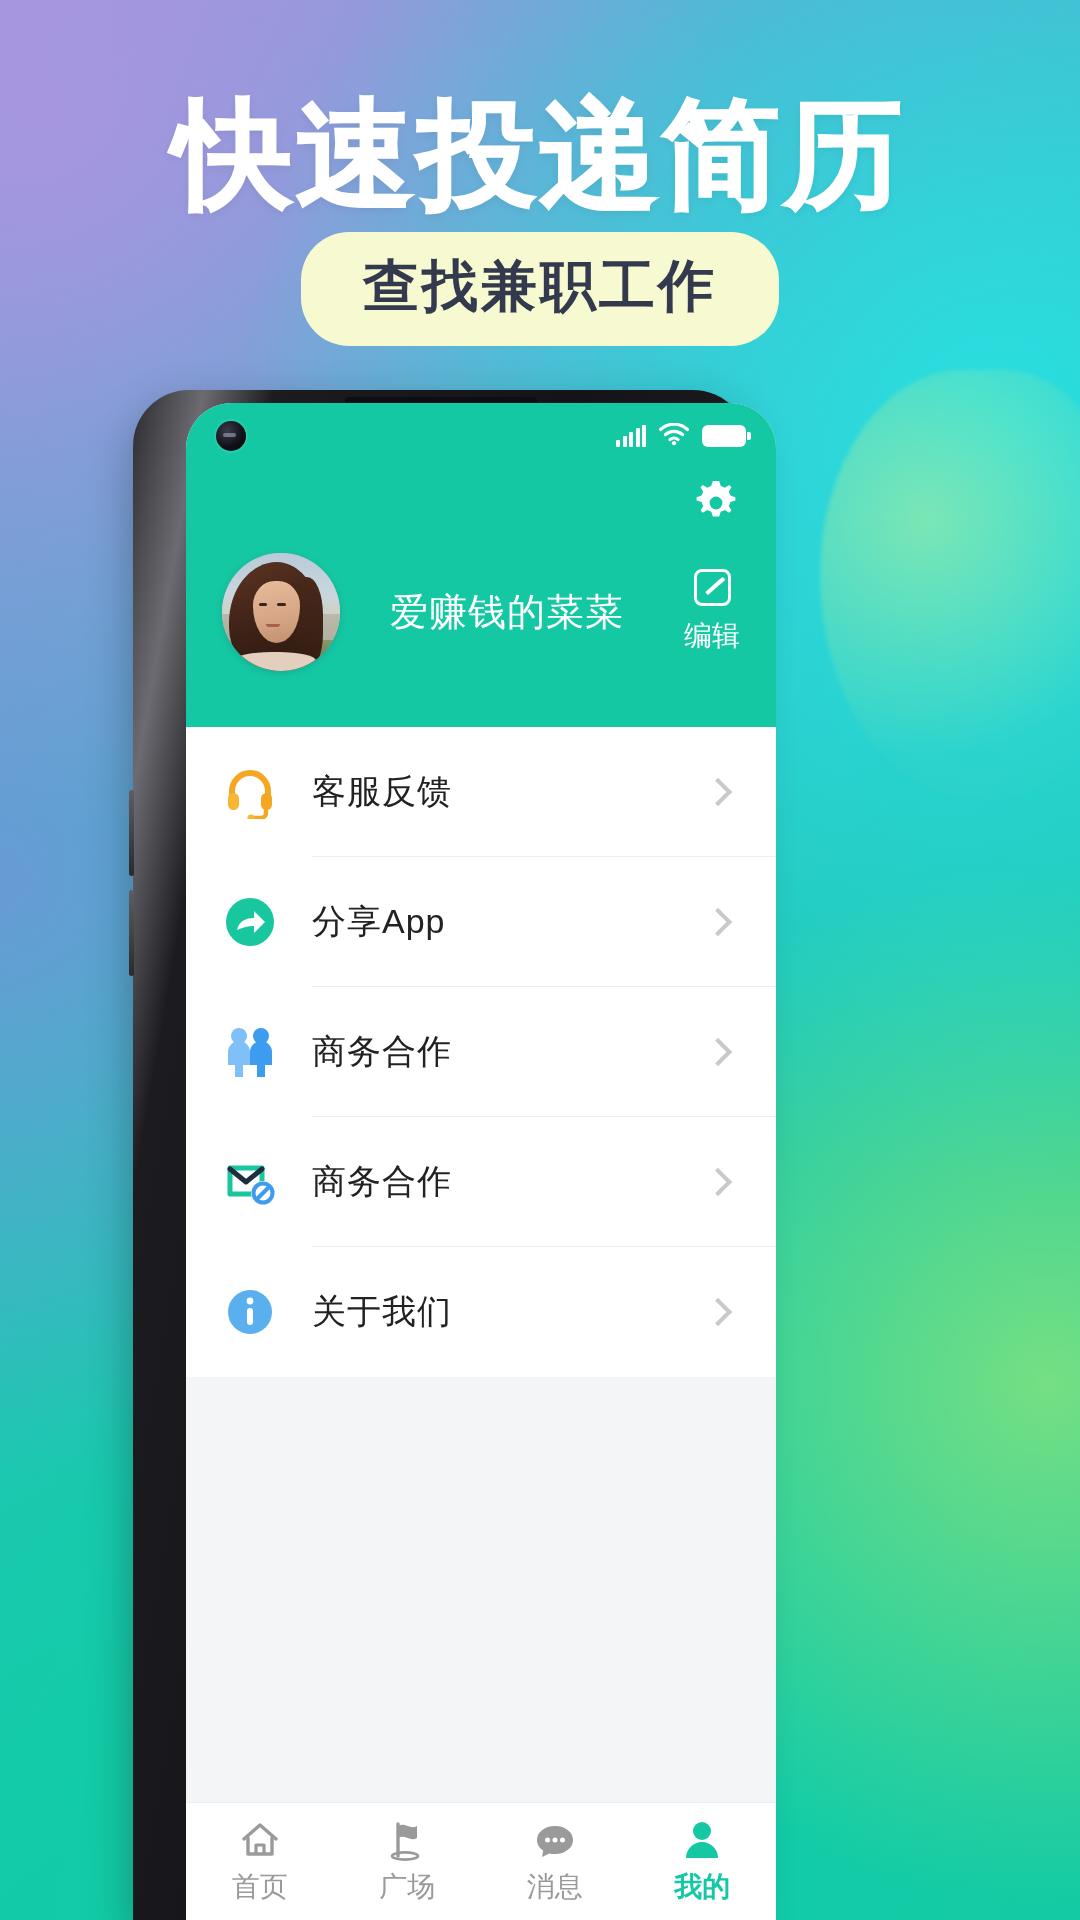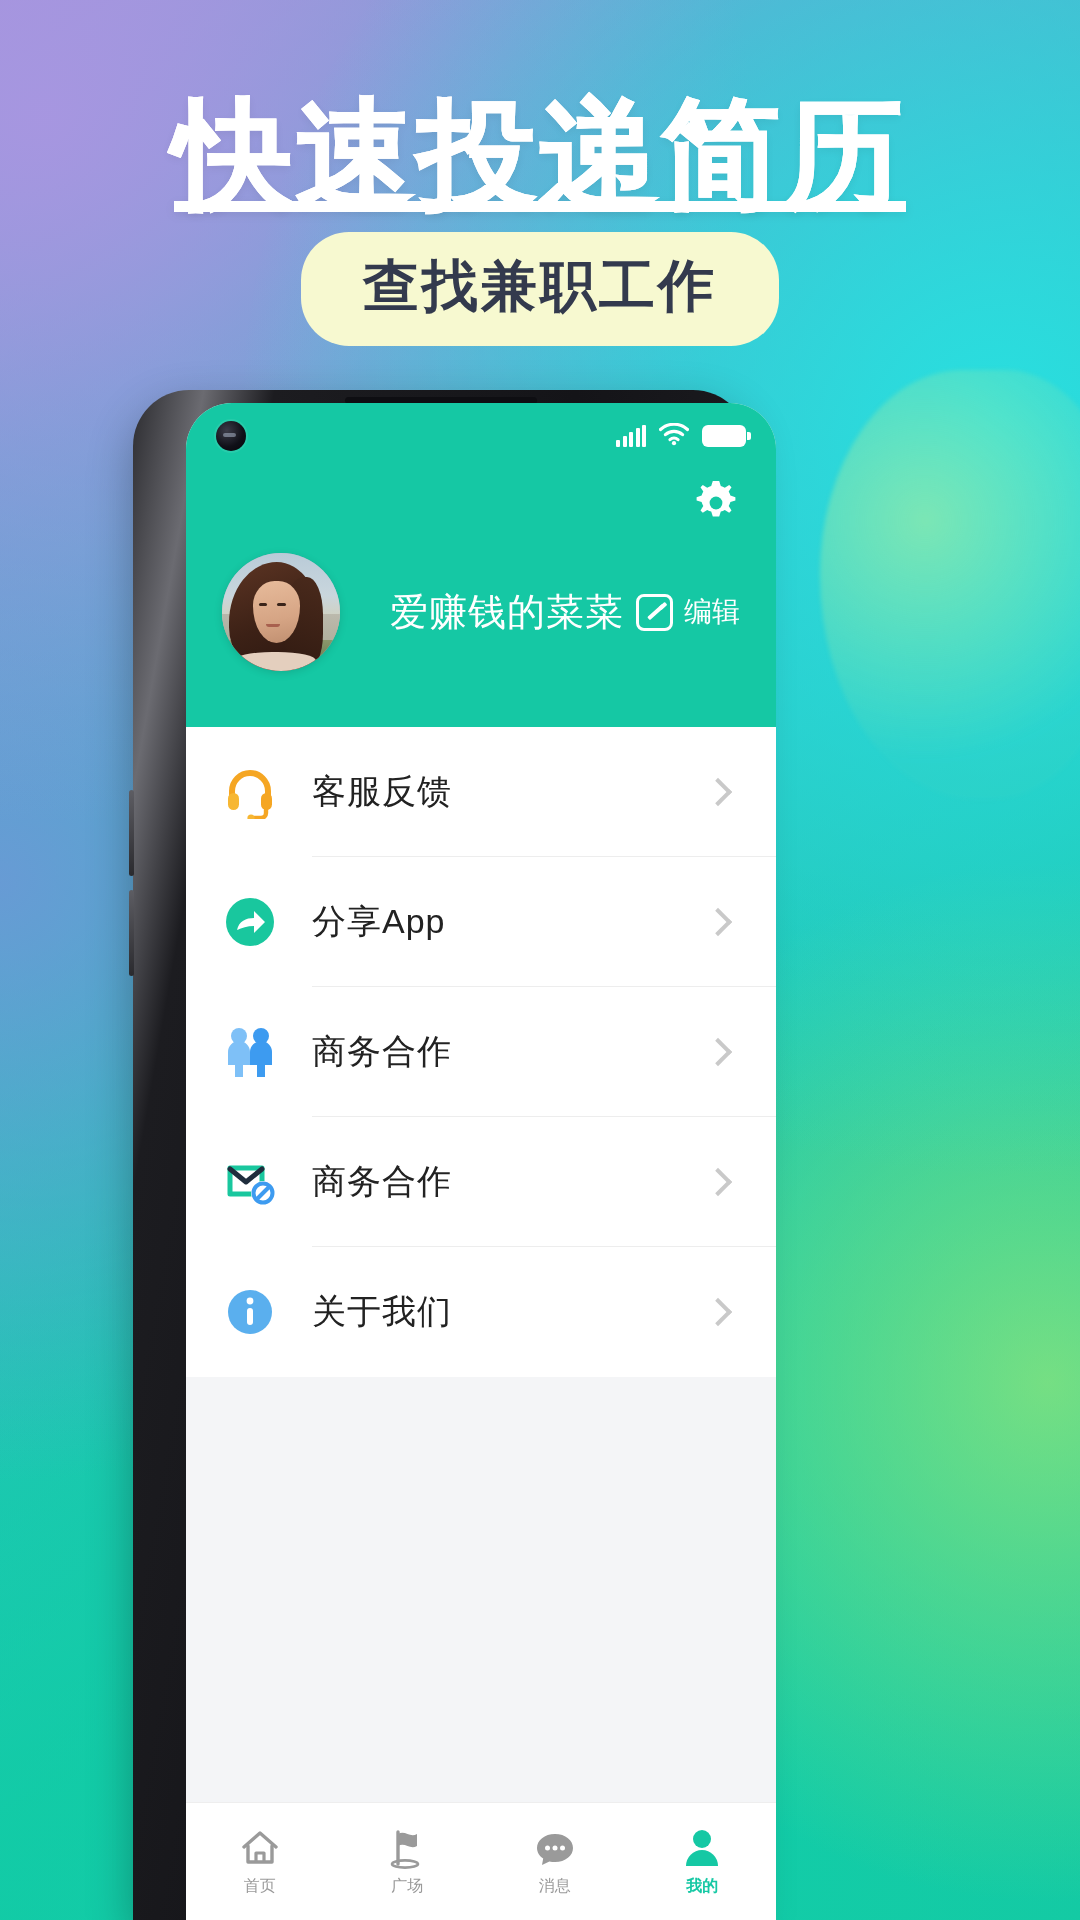--- a/index.html
+++ b/index.html
@@ -28,21 +28,20 @@
     filter:blur(2px);
   }
 
   
   .headline{
     position:absolute; left:0; right:0; top:92px;
     text-align:center;
     font-size:118px; line-height:1.06; font-weight:bold;
     color:#ffffff; letter-spacing:4px;
     text-shadow:0 3px 10px rgba(0,0,0,0.07);
-    text-decoration:underline;
     -webkit-text-stroke:2px #ffffff;
   }
   .subpill-wrap{
     position:absolute; left:0; right:0; top:232px; text-align:center;
   }
   .subpill{
     display:inline-block;
     background:#f7f9d0;
     border-radius:48px;
     padding:17px 62px 21px;
@@ -181,20 +180,21 @@
     background:#e4cfbe; border-radius:46% 46% 0 0;
   }
 
   .uname{
     color:#ffffff; font-size:38px; font-weight:normal;
     margin-left:50px; letter-spacing:1px;
   }
   .edit-btn{
     margin-left:auto; display:flex; align-items:center; gap:11px;
     cursor:pointer;
+    flex-direction:column;
   }
   .edit-sq{
     width:37px; height:37px; border:3px solid #ffffff; border-radius:8px;
     position:relative;
   }
   .edit-sq::after{
     content:""; position:absolute; left:7px; top:13px;
     width:20px; height:4px; background:#fff;
     transform:rotate(-42deg); border-radius:1px;
   }
@@ -234,21 +234,21 @@
   .tabbar{
     flex:none; height:118px; background:#ffffff;
     display:flex; border-top:1px solid #eeeeee;
   }
   .tab{
     flex:1; display:flex; flex-direction:column;
     align-items:center; justify-content:center; gap:6px;
     cursor:pointer;
   }
   .tab svg{ display:block; }
-  .tab-label{ font-size:16px; color:#9a9a9a;font-family:Liberation Serif, serif; }
+  .tab-label{ font-size:28px; color:#9a9a9a;font-family:Liberation Serif, serif; }
   .tab.active .tab-label{ color:#15c8a4; font-weight:bold; }
 </style>
 </head>
 <body>
 
 <div class="poster-bg"></div>
 
 <div class="headline">快速投递简历</div>
 
 <div class="subpill-wrap">

